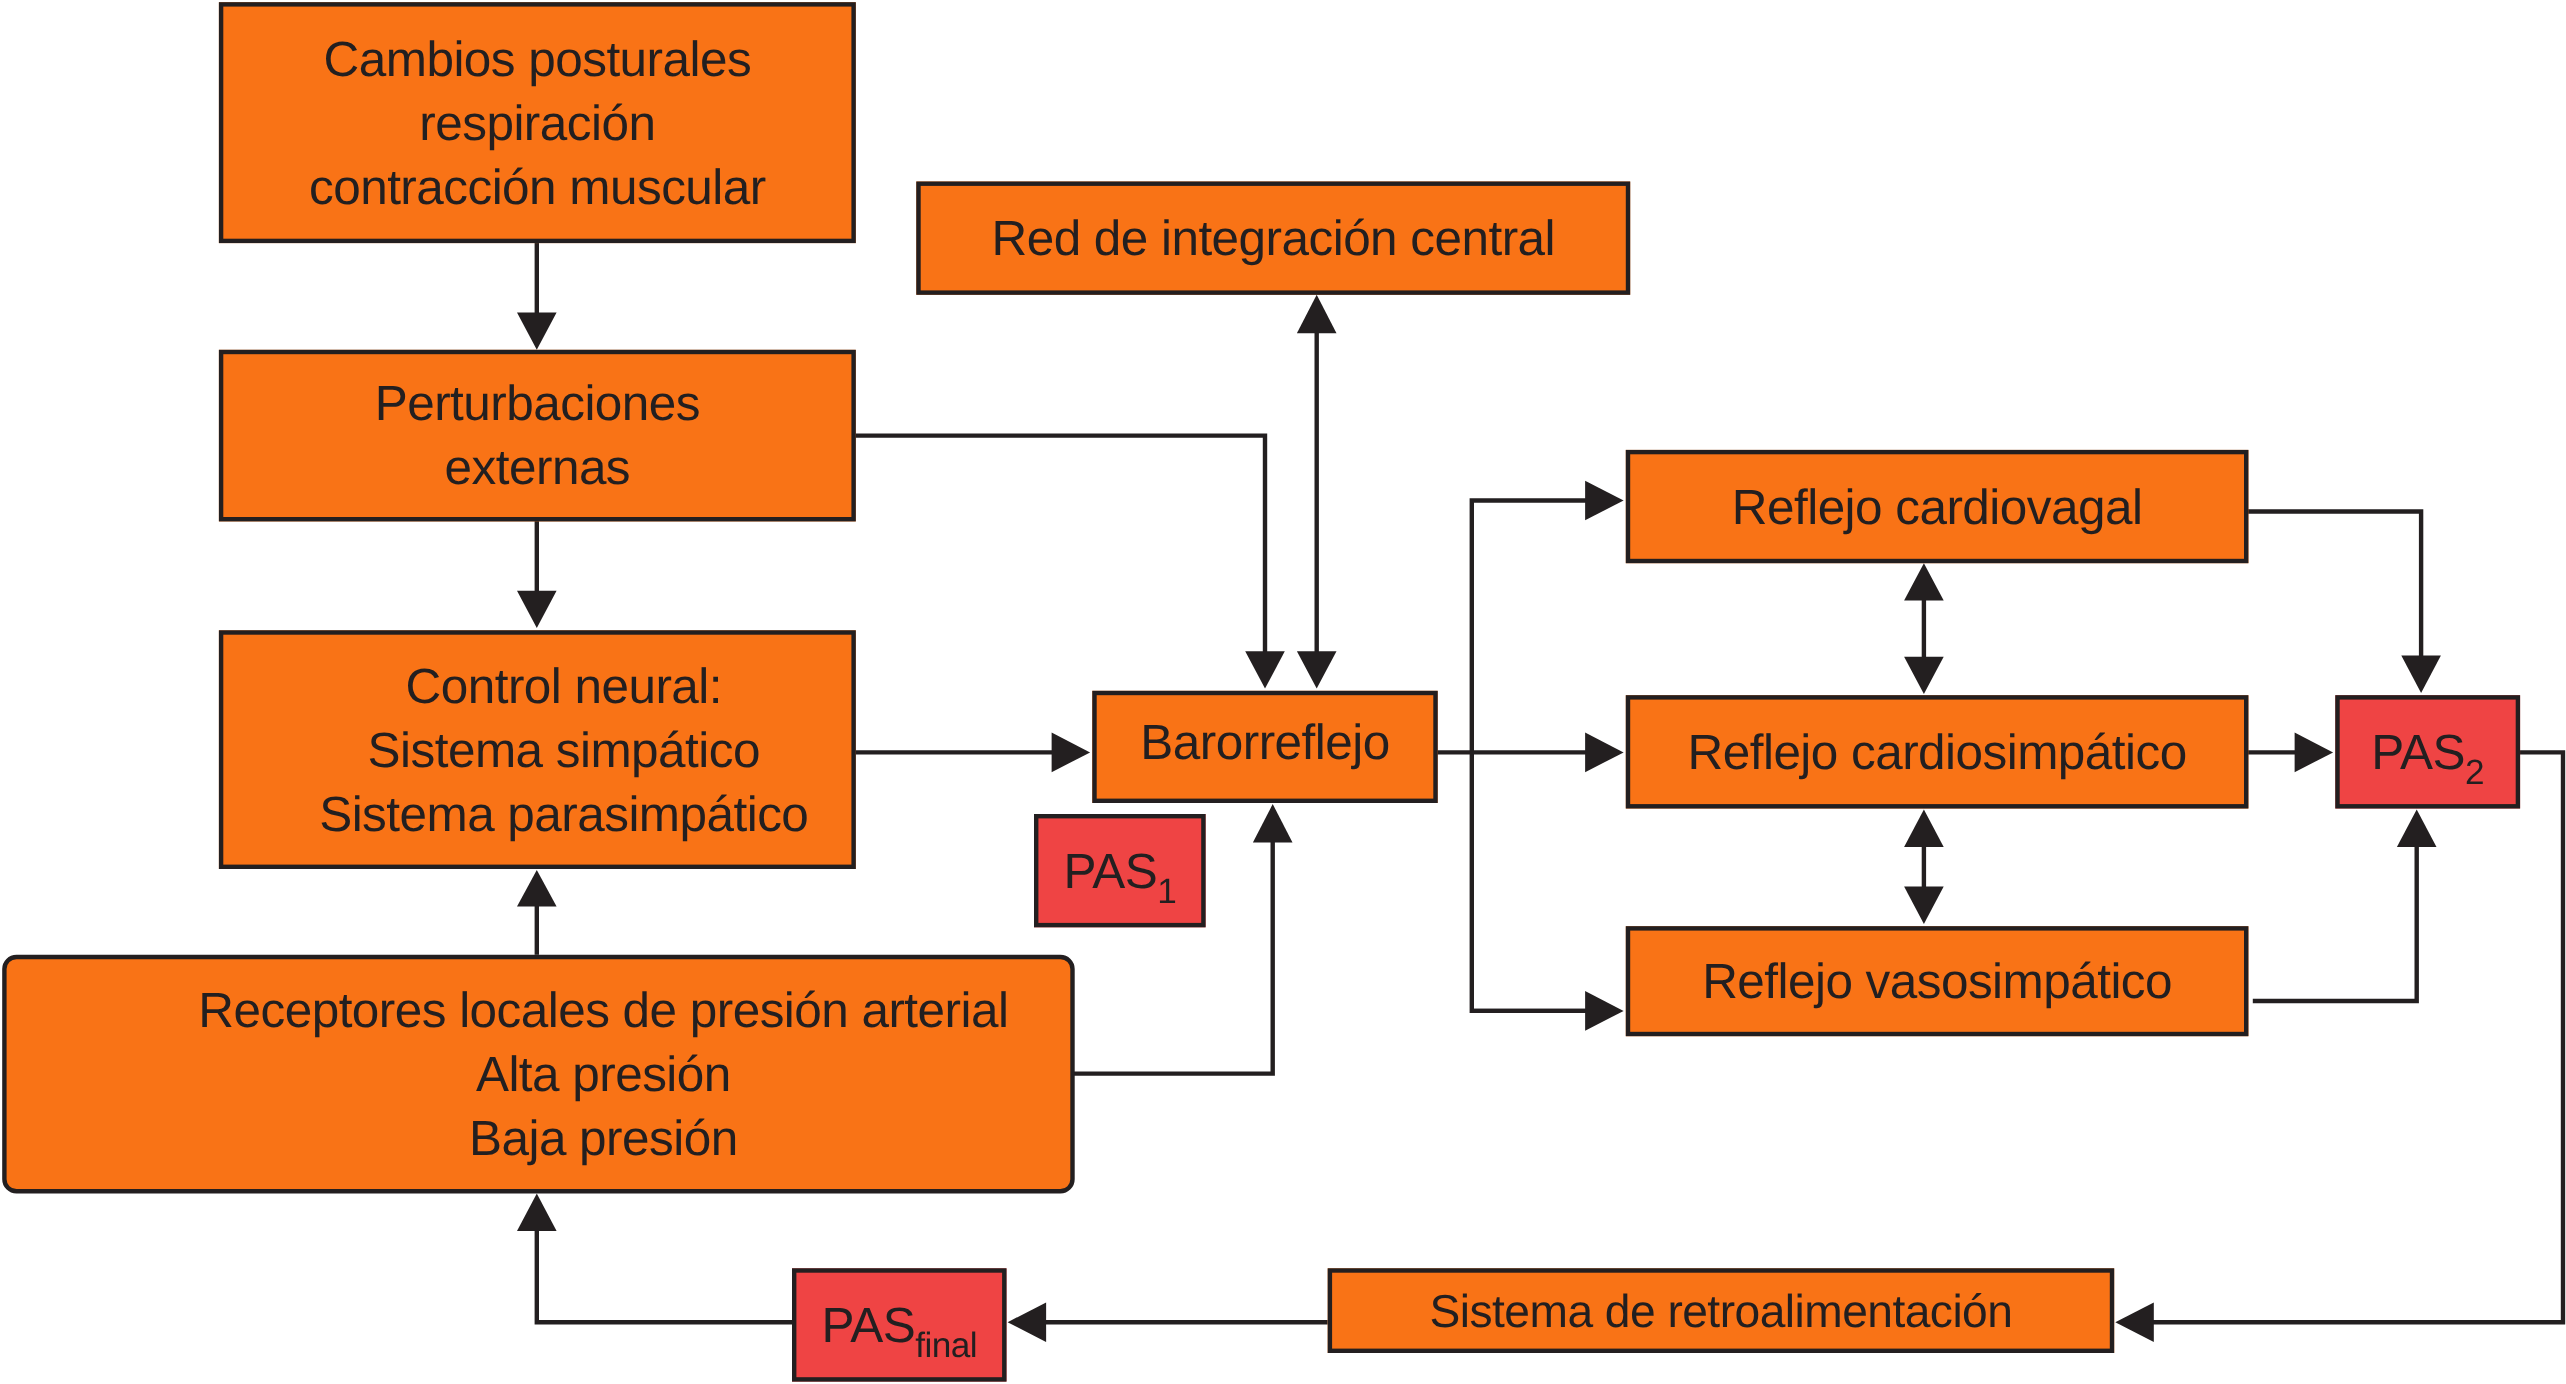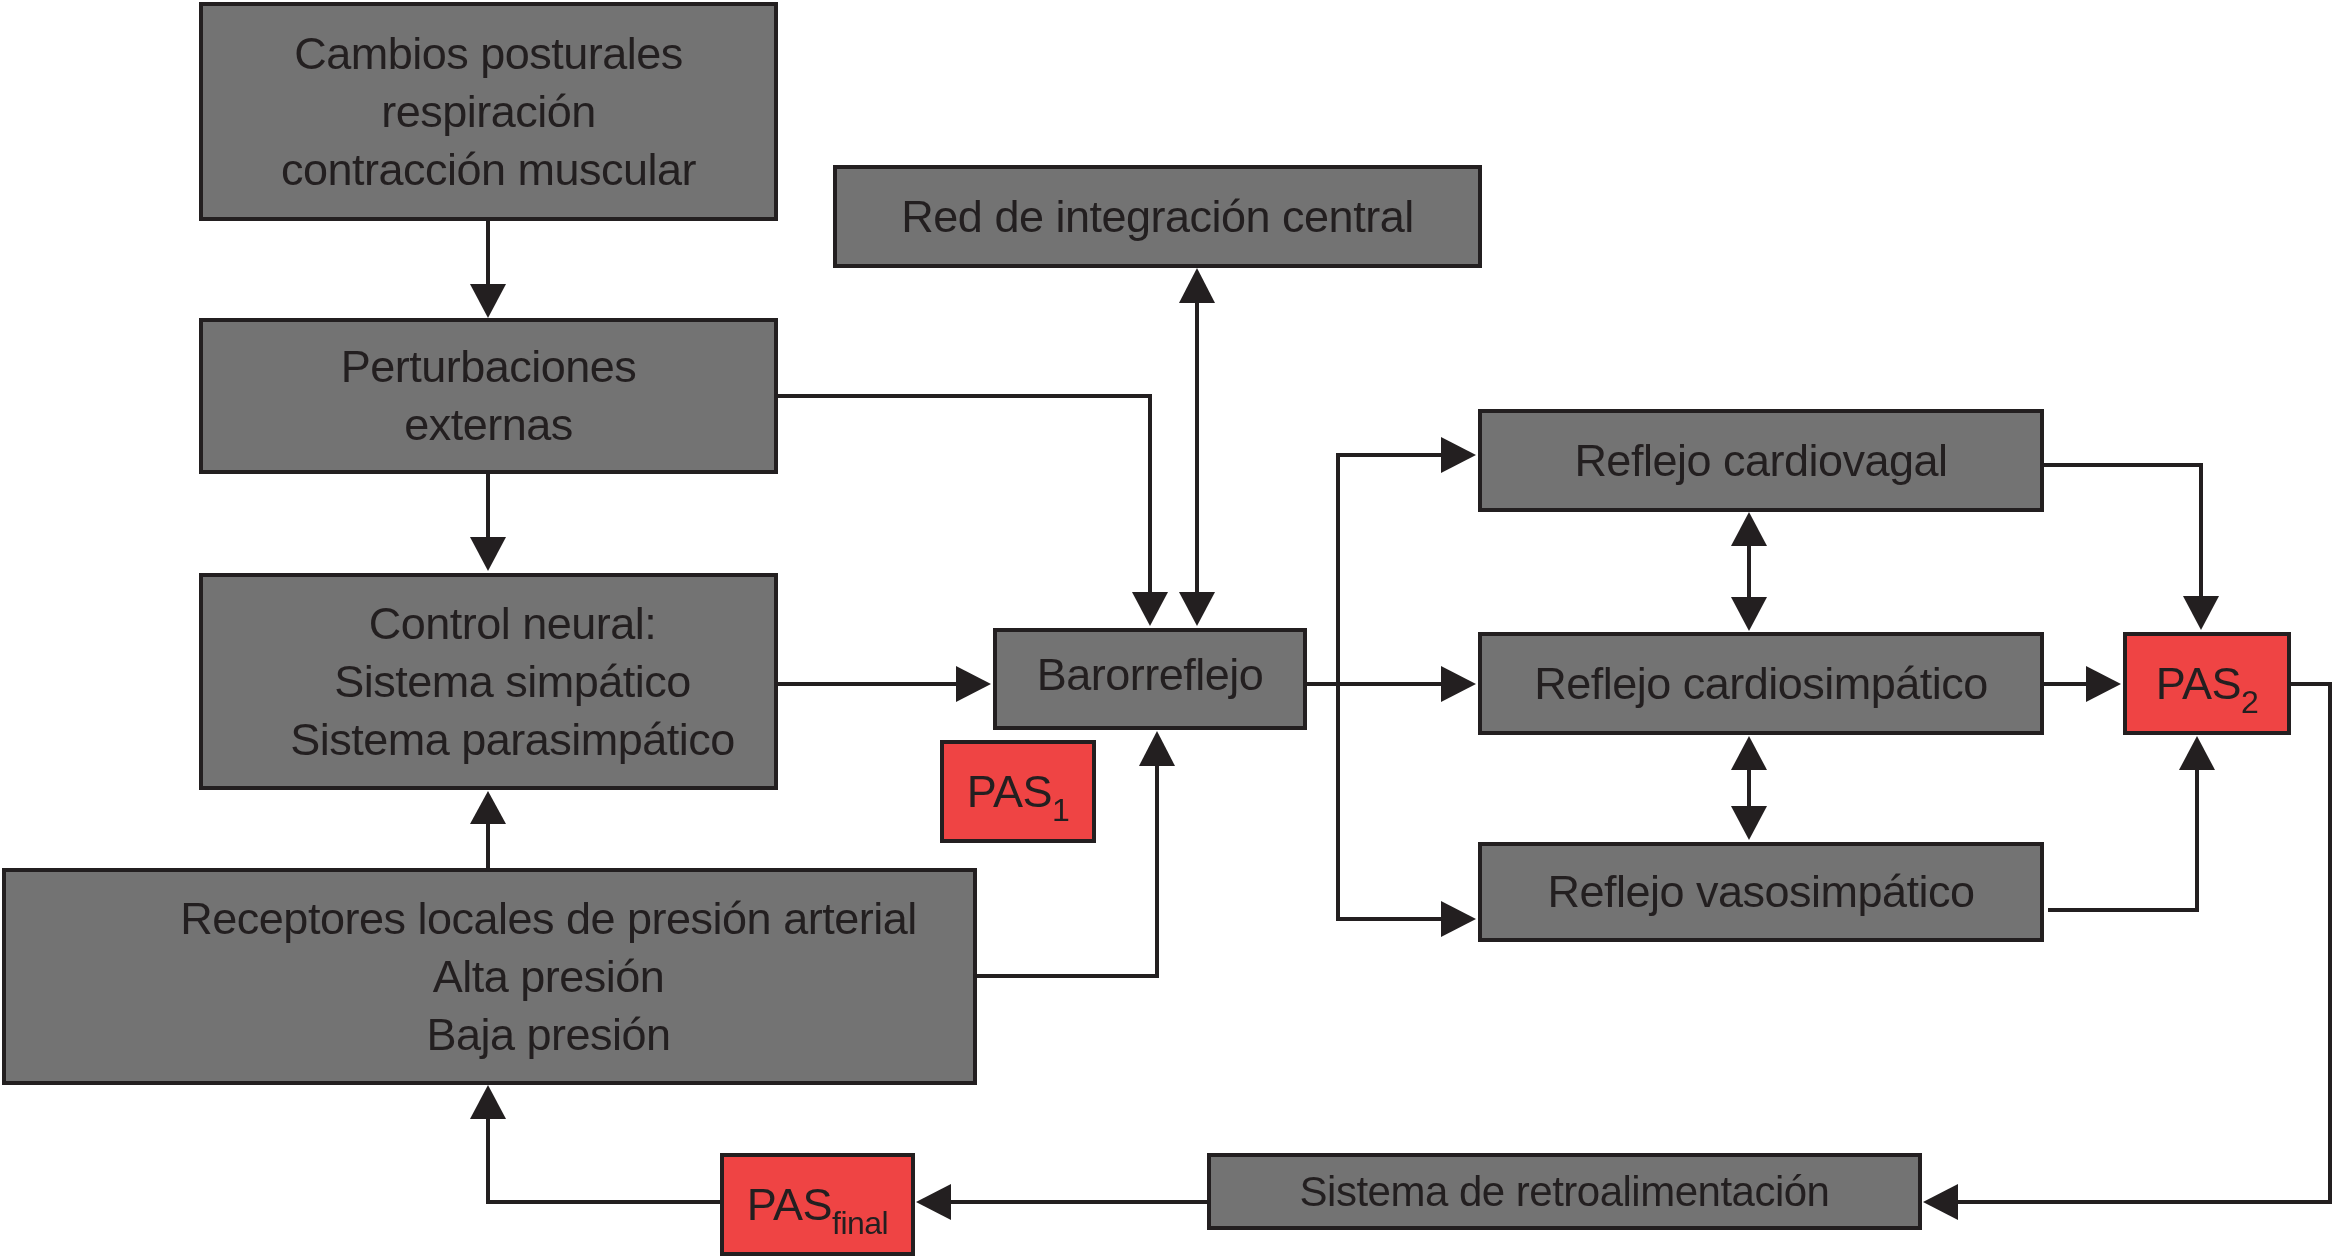--- a/index.html
+++ b/index.html
@@ -1,18 +1,18 @@
 <!DOCTYPE html>
 <html><head>
 <meta charset="utf-8">
 <style>
   html,body{margin:0;padding:0;background:#ffffff;}
   body{width:2333px;height:1258px;position:relative;overflow:hidden;font-family:"Liberation Sans",sans-serif;color:#231f20;}
   svg#wires{position:absolute;left:0;top:0;width:2333px;height:1258px;}
-  .box{position:absolute;box-sizing:border-box;border:4px solid #231f20;background:#737373;display:flex;flex-direction:column;justify-content:center;font-size:45px;line-height:58px;letter-spacing:-0.5px;}
+  .box{position:absolute;box-sizing:border-box;border:4px solid #231f20;background:#f97316;display:flex;flex-direction:column;justify-content:center;font-size:45px;line-height:58px;letter-spacing:-0.5px;}
   .box.center{align-items:center;text-align:center;}
   .box.left{align-items:center;text-align:left;}
   .box.gray{background:#ef4444;}
   .pas{font-size:45px;}
   .pas sub{font-size:32px;vertical-align:-14px;line-height:0;}
 </style>
 </head>
 <body>
 
 <svg id="wires" viewBox="0 0 2333 1258">
@@ -88,21 +88,21 @@
   <div>Perturbaciones</div>
   <div>externas</div>
 </div>
 
 <div class="box left" style="left:199px;top:573px;width:579px;height:217px;padding-left:48px;">
   <div>Control neural:</div>
   <div>Sistema simpático</div>
   <div>Sistema parasimpático</div>
 </div>
 
-<div class="box left" style="left:2px;top:868px;width:975px;height:217px;padding-left:118px;">
+<div class="box left" style="left:2px;top:868px;width:975px;height:217px;padding-left:118px;border-radius:13px;">
   <div>Receptores locales de presión arterial</div>
   <div>Alta presión</div>
   <div>Baja presión</div>
 </div>
 
 <div class="box center" style="left:833px;top:165px;width:649px;height:103px;">
   <div>Red de integración central</div>
 </div>
 
 <div class="box center" style="left:993px;top:628px;width:314px;height:102px;justify-content:flex-start;padding-top:14px;">

